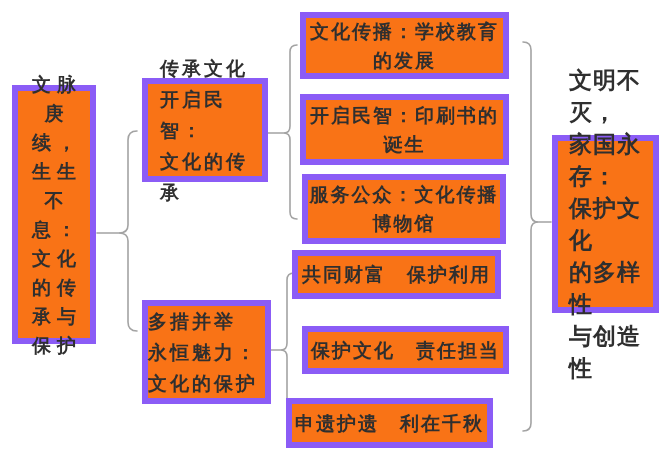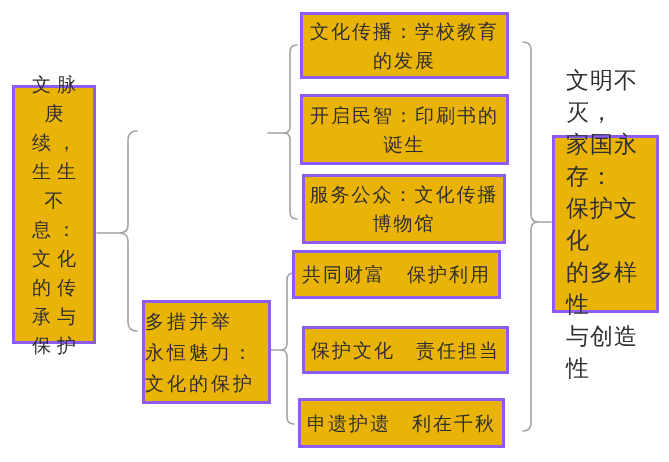--- a/index.html
+++ b/index.html
@@ -6,28 +6,28 @@
   .canvas{
     position:relative;
     width:669px;height:462px;
     background:#ffffff;
     font-family:"DejaVu Serif","Liberation Serif",serif;
     overflow:hidden;
   }
   .node{
     position:absolute;
     box-sizing:border-box;
-    border:3px solid #8b5cf6;
-    background:#eab308;
+    border:6px solid #8b5cf6;
+    background:#f97316;
     color:#2f2f2f;
     display:flex;
     align-items:center;
     justify-content:center;
     white-space:pre-line;
-    font-weight:400;
+    font-weight:700;
   }
   .node.root{
     left:12px;top:85px;width:84px;height:259px;
     font-size:19px;line-height:29px;letter-spacing:6px;
     text-align:center;padding-left:6px;
   }
   .node.branch-top{
     left:142px;top:78px;width:126px;height:104px;
     font-size:19px;line-height:31px;letter-spacing:3px;
     justify-content:flex-start;text-align:left;padding-left:12px;
@@ -39,21 +39,21 @@
   }
   .node.leaf{
     font-size:19px;line-height:29px;letter-spacing:2px;
     text-align:center;
   }
   .node.leaf-a{left:300px;top:12px;width:209px;height:67px;}
   .node.leaf-b{left:300px;top:94px;width:209px;height:71px;}
   .node.leaf-c{left:302px;top:174px;width:204px;height:70px;}
   .node.leaf-d{left:292px;top:250px;width:209px;height:49px;}
   .node.leaf-e{left:302px;top:326px;width:207px;height:48px;}
-  .node.leaf-f{left:298px;top:398px;width:207px;height:50px;text-align:center;}
+  .node.leaf-f{left:286px;top:398px;width:207px;height:50px;text-align:center;}
   .node.conclusion{
     left:552px;top:135px;width:107px;height:178px;
     font-size:23px;line-height:32px;letter-spacing:1px;
     justify-content:flex-start;text-align:left;padding-left:11px;
   }
   svg.connectors{
     position:absolute;left:0;top:0;width:669px;height:462px;
     pointer-events:none;
   }
   svg.connectors path, svg.connectors line{
@@ -82,20 +82,23 @@
 
   <div class="node root">文脉
 庚续，
 生生
 不息：
 文化
 的传
 承与
 保护</div>
 
+  <div class="node branch-top">传承文化
+开启民智：
+文化的传承</div>
 
   <div class="node branch-bottom">多措并举
 永恒魅力：
 文化的保护</div>
 
   <div class="node leaf leaf-a">文化传播：学校教育
 的发展</div>
 
   <div class="node leaf leaf-b">开启民智：印刷书的
 诞生</div>

